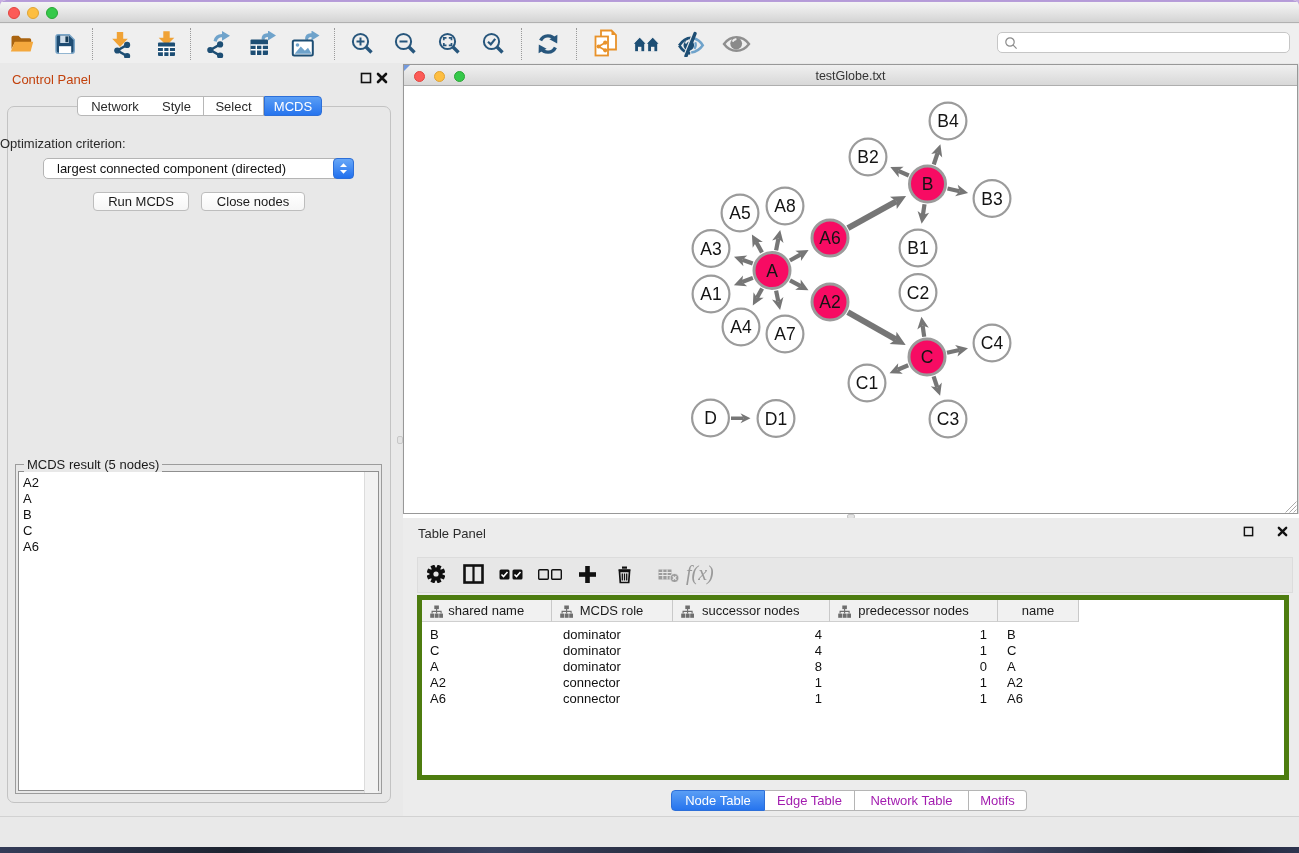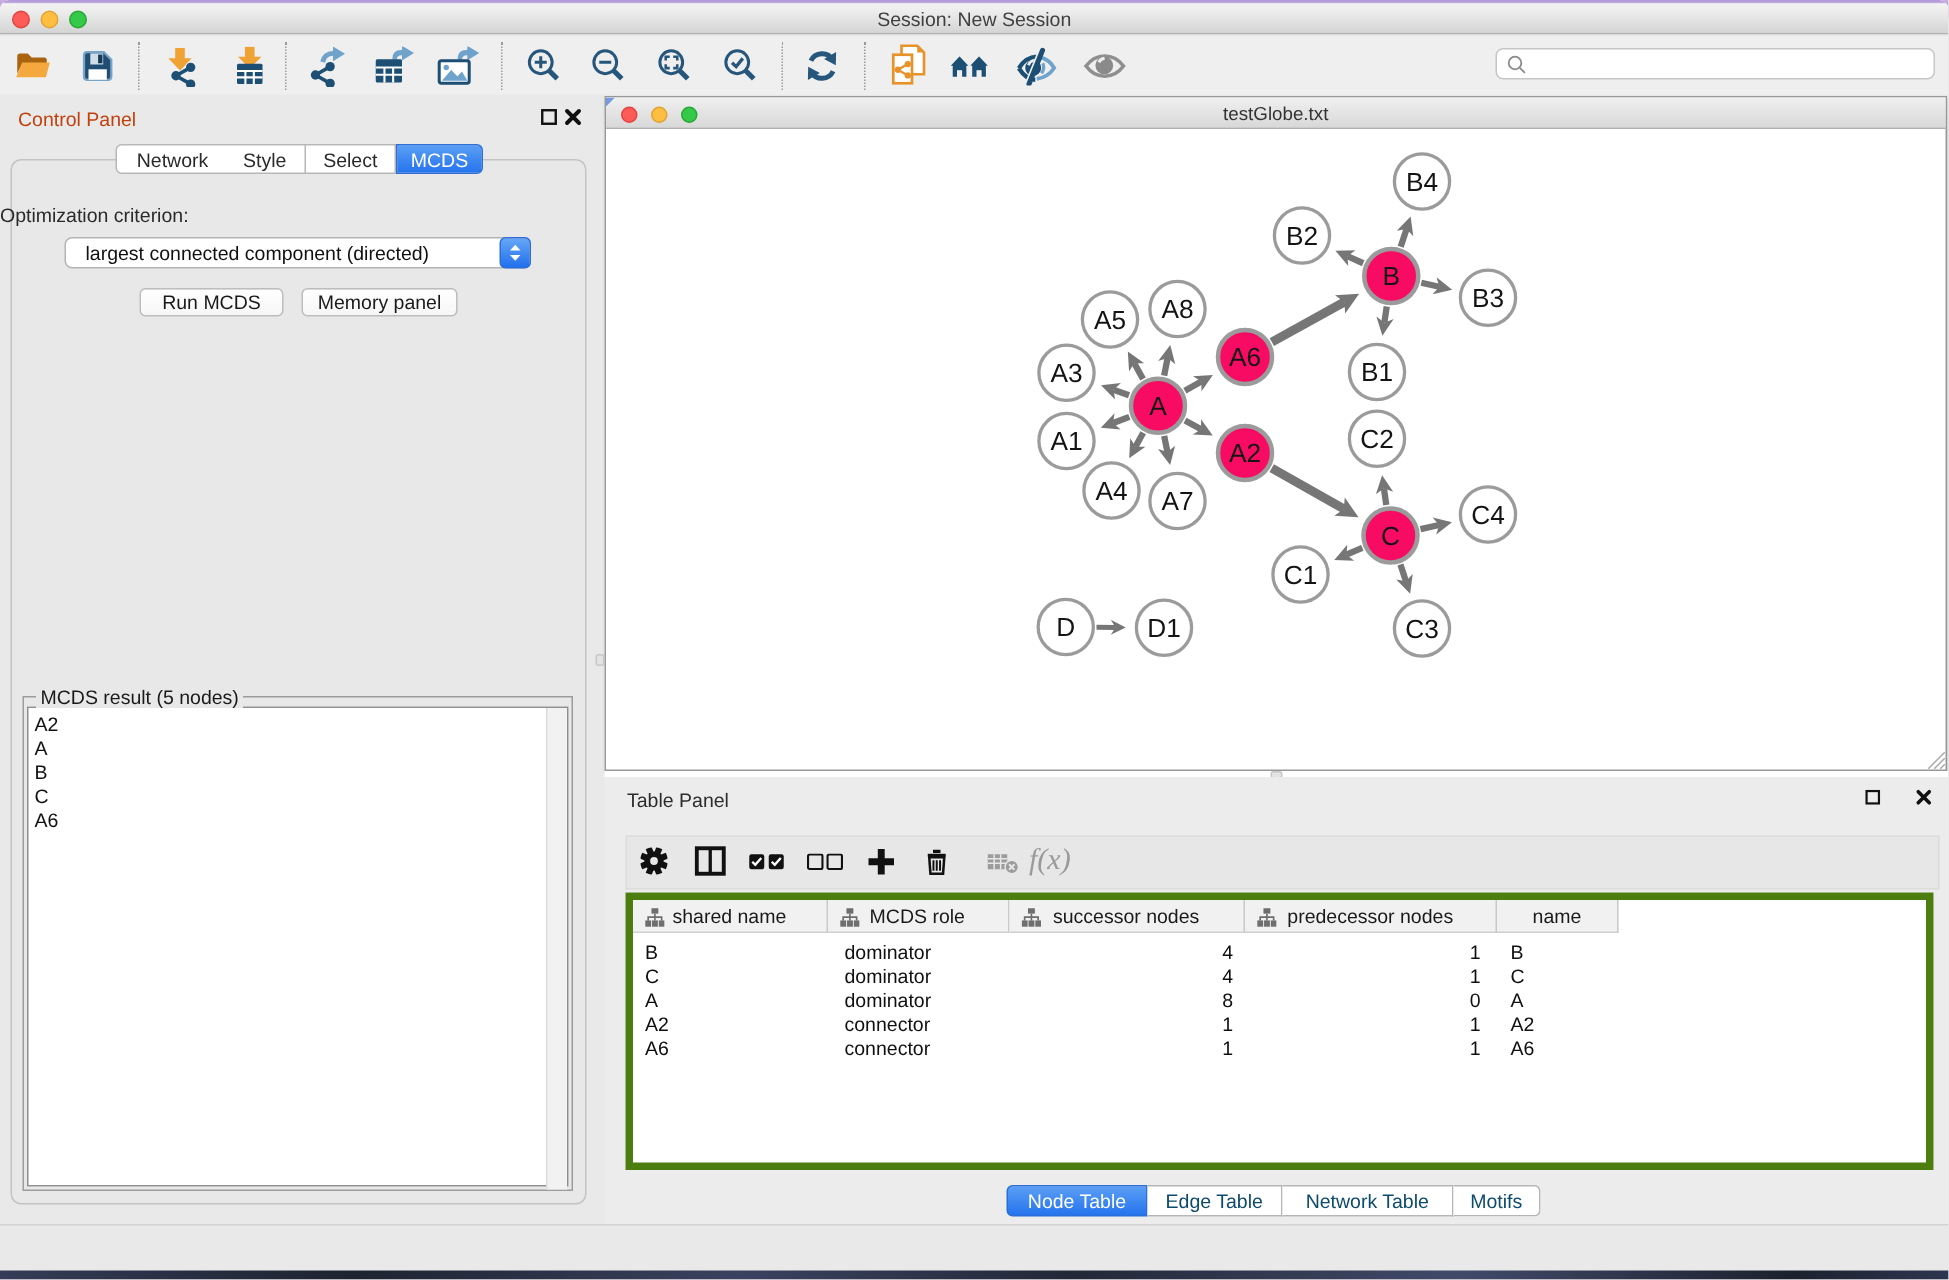--- a/index.html
+++ b/index.html
@@ -41,36 +41,35 @@
 
 #tpanel{left:403px;top:518px;width:896px;height:298px;background:#ececec}
 #tpHead{left:15px;top:8px;font-size:13px;color:#2c2c2c}
 #tToolbar{left:14px;top:39px;width:876px;height:36px;background:#e7e7e7;border:1px solid #dcdcdc}
 #ttable{left:14px;top:77px;width:872px;height:185px;background:#fff;border:5px solid #4d7c0f}
 #thead{left:0;top:0;width:870px;height:22px}
 .thcell{top:0;height:22px;background:#f1f1f1;border-right:1px solid #c9c9c9;border-bottom:1px solid #cfcfcf;font-size:13px;color:#1a1a1a;text-align:center;line-height:22px}
 .trow{font-size:13px;color:#101010;height:16px;line-height:16px}
 .tcell{position:absolute}
 
-.btab{top:272px;height:21px;background:#fff;border:1px solid #b5b5b5;font-size:13px;color:#0c4a6e;text-align:center;line-height:20px}
+.btab{top:272px;height:21px;background:#fff;border:1px solid #b5b5b5;font-size:13px;color:#a21caf;text-align:center;line-height:20px}
 
 #statusSep{left:0;top:816px;width:1299px;height:0;border-top:1px solid #d2d2d2}
 #statusbar{left:0;top:817px;width:1299px;height:30px;background:#efefef}
 #listBtn{left:9px;top:8px;width:28px;height:19px;background:#fdfdfd;border:1px solid #b2b2b2}
 #memBtn{left:1214px;top:5px;width:74px;height:23px;background:#f7f7f7;border:1px solid #b5b5b5;font-size:11.5px;color:#111}
 #deskBottom{left:0;top:847px;width:1299px;height:6px;background:linear-gradient(90deg,#343c58 0%,#1d2330 18%,#3a4260 38%,#232838 55%,#414a6a 75%,#1c212e 92%,#2e3550 100%)}
 </style></head>
 <body>
 <div class="abs" id="deskTop"></div>
 <div class="abs" id="appwin">
   <div class="abs" id="titlebar">
     <div class="abs tl" style="left:8px;background:#fc5b57;border:1px solid #e2443f"></div>
     <div class="abs tl" style="left:27px;background:#fdbe41;border:1px solid #e0a434"></div>
     <div class="abs tl" style="left:46px;background:#35c94a;border:1px solid #2aa636"></div>
-    <div class="abs" id="title">Session: New Session</div>
   </div>
   <div class="abs" id="toolbar">
     <div class="abs tbsep" style="left:92px"></div>
       <div class="abs tbsep" style="left:190px"></div>
       <div class="abs tbsep" style="left:334px"></div>
       <div class="abs tbsep" style="left:521px"></div>
       <div class="abs tbsep" style="left:576px"></div>
       <svg class="abs tbi" style="left:9px" width="26" height="26" viewBox="0 0 26 26">
         <path d="M2.5 18 V6.5 q0-1.8 1.8-1.8 h5.2 l2.6 2.6 h8.4 q1.7 0 1.7 1.7 V11 H6 Z" fill="#aa6410"></path>
         <path d="M1.8 20.5 L5.8 10.7 h18.4 L21.6 20.5 Z" fill="#f4a83d"></path>
@@ -209,21 +208,21 @@
     <div class="abs tab" style="left:150px;width:54px;border-left:none">Style</div>
     <div class="abs tab" style="left:204px;width:60px;border-left:none">Select</div>
     <div class="abs tab tabsel" style="left:264px;width:58px;border-radius:0 4px 4px 0">MCDS</div>
     <div class="abs" id="optlab">Optimization criterion:</div>
     <div class="abs" id="combo">largest connected component (directed)</div>
     <div class="abs" id="comboBtn"><svg width="19" height="19" viewBox="0 0 19 19">
           <path d="M6 8 L9.5 4.2 L13 8 Z" fill="#fff"></path>
           <path d="M6 11 L9.5 14.8 L13 11 Z" fill="#fff"></path>
         </svg></div>
     <div class="abs btn" style="left:93px;width:96px">Run MCDS</div>
-    <div class="abs btn" style="left:201px;width:104px">Memory panel</div>
+    <div class="abs btn" style="left:201px;width:104px">Close nodes</div>
     <div class="abs" id="grpBorder"></div>
     <div class="abs" id="grpLab">MCDS result (5 nodes)</div>
     <div class="abs" id="mcdsList">
         <div>A2</div>
         <div>A</div>
         <div>B</div>
         <div>C</div>
         <div>A6</div>
       </div>
     <div class="abs" id="listScroll"></div>

